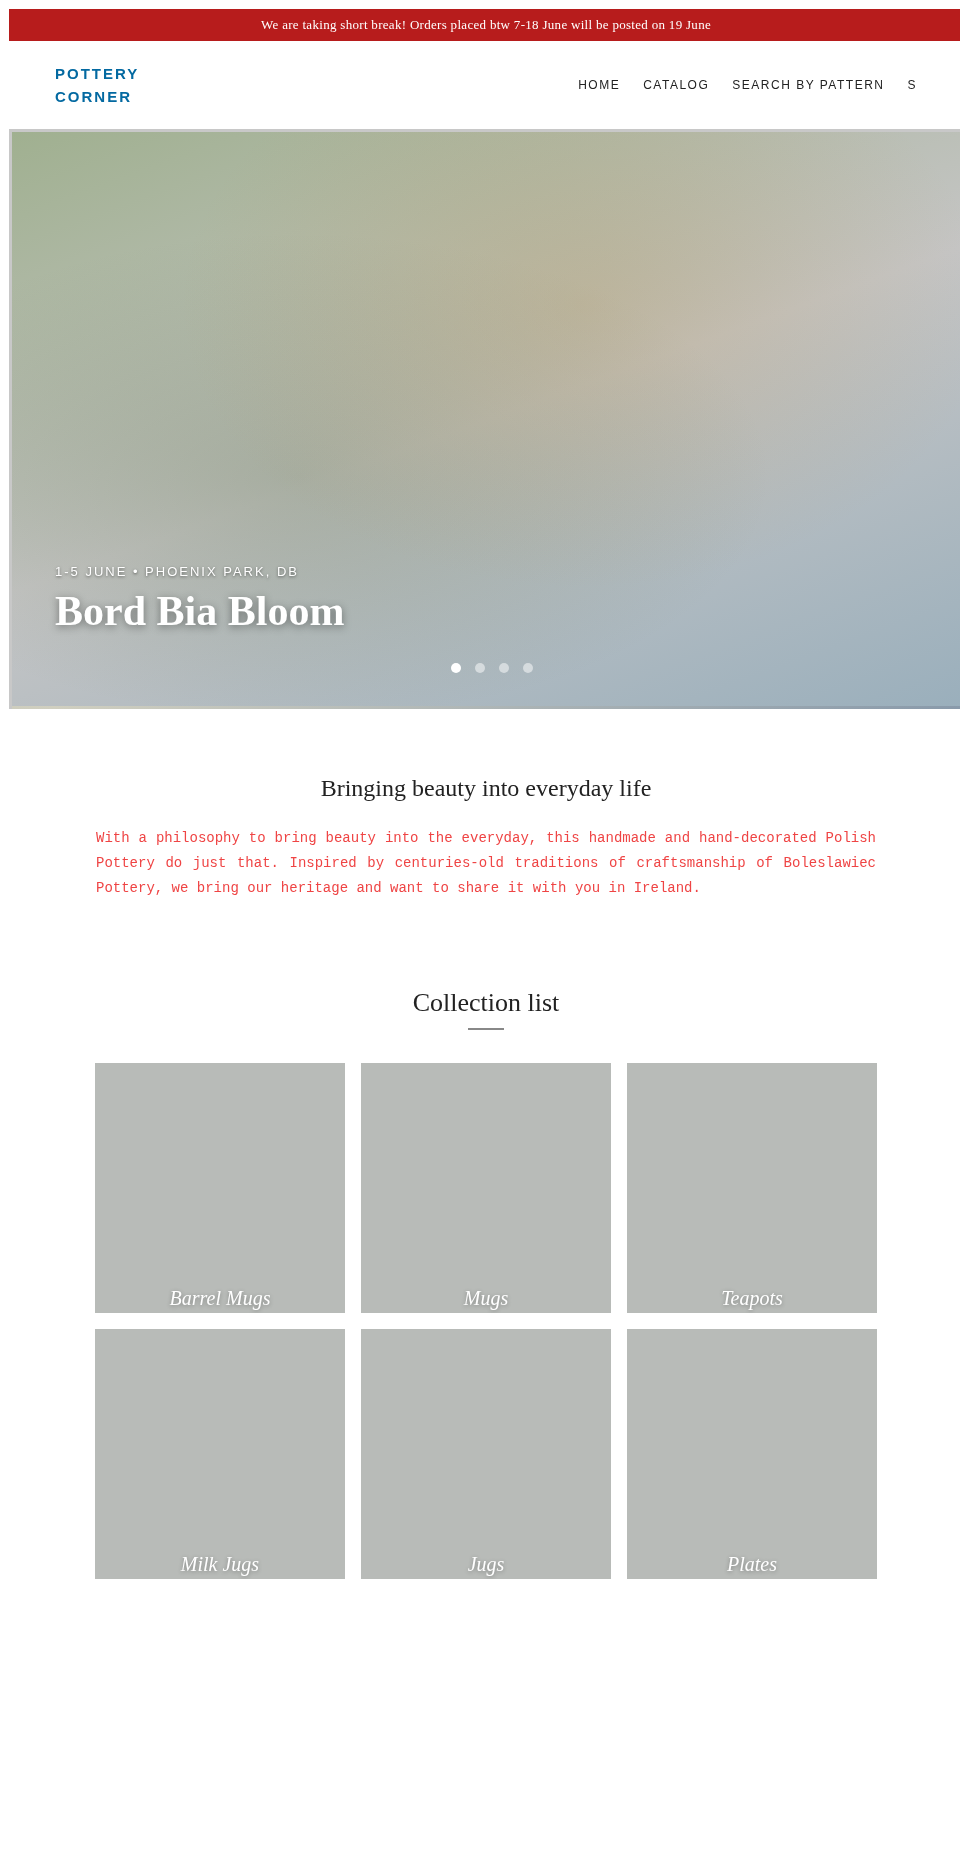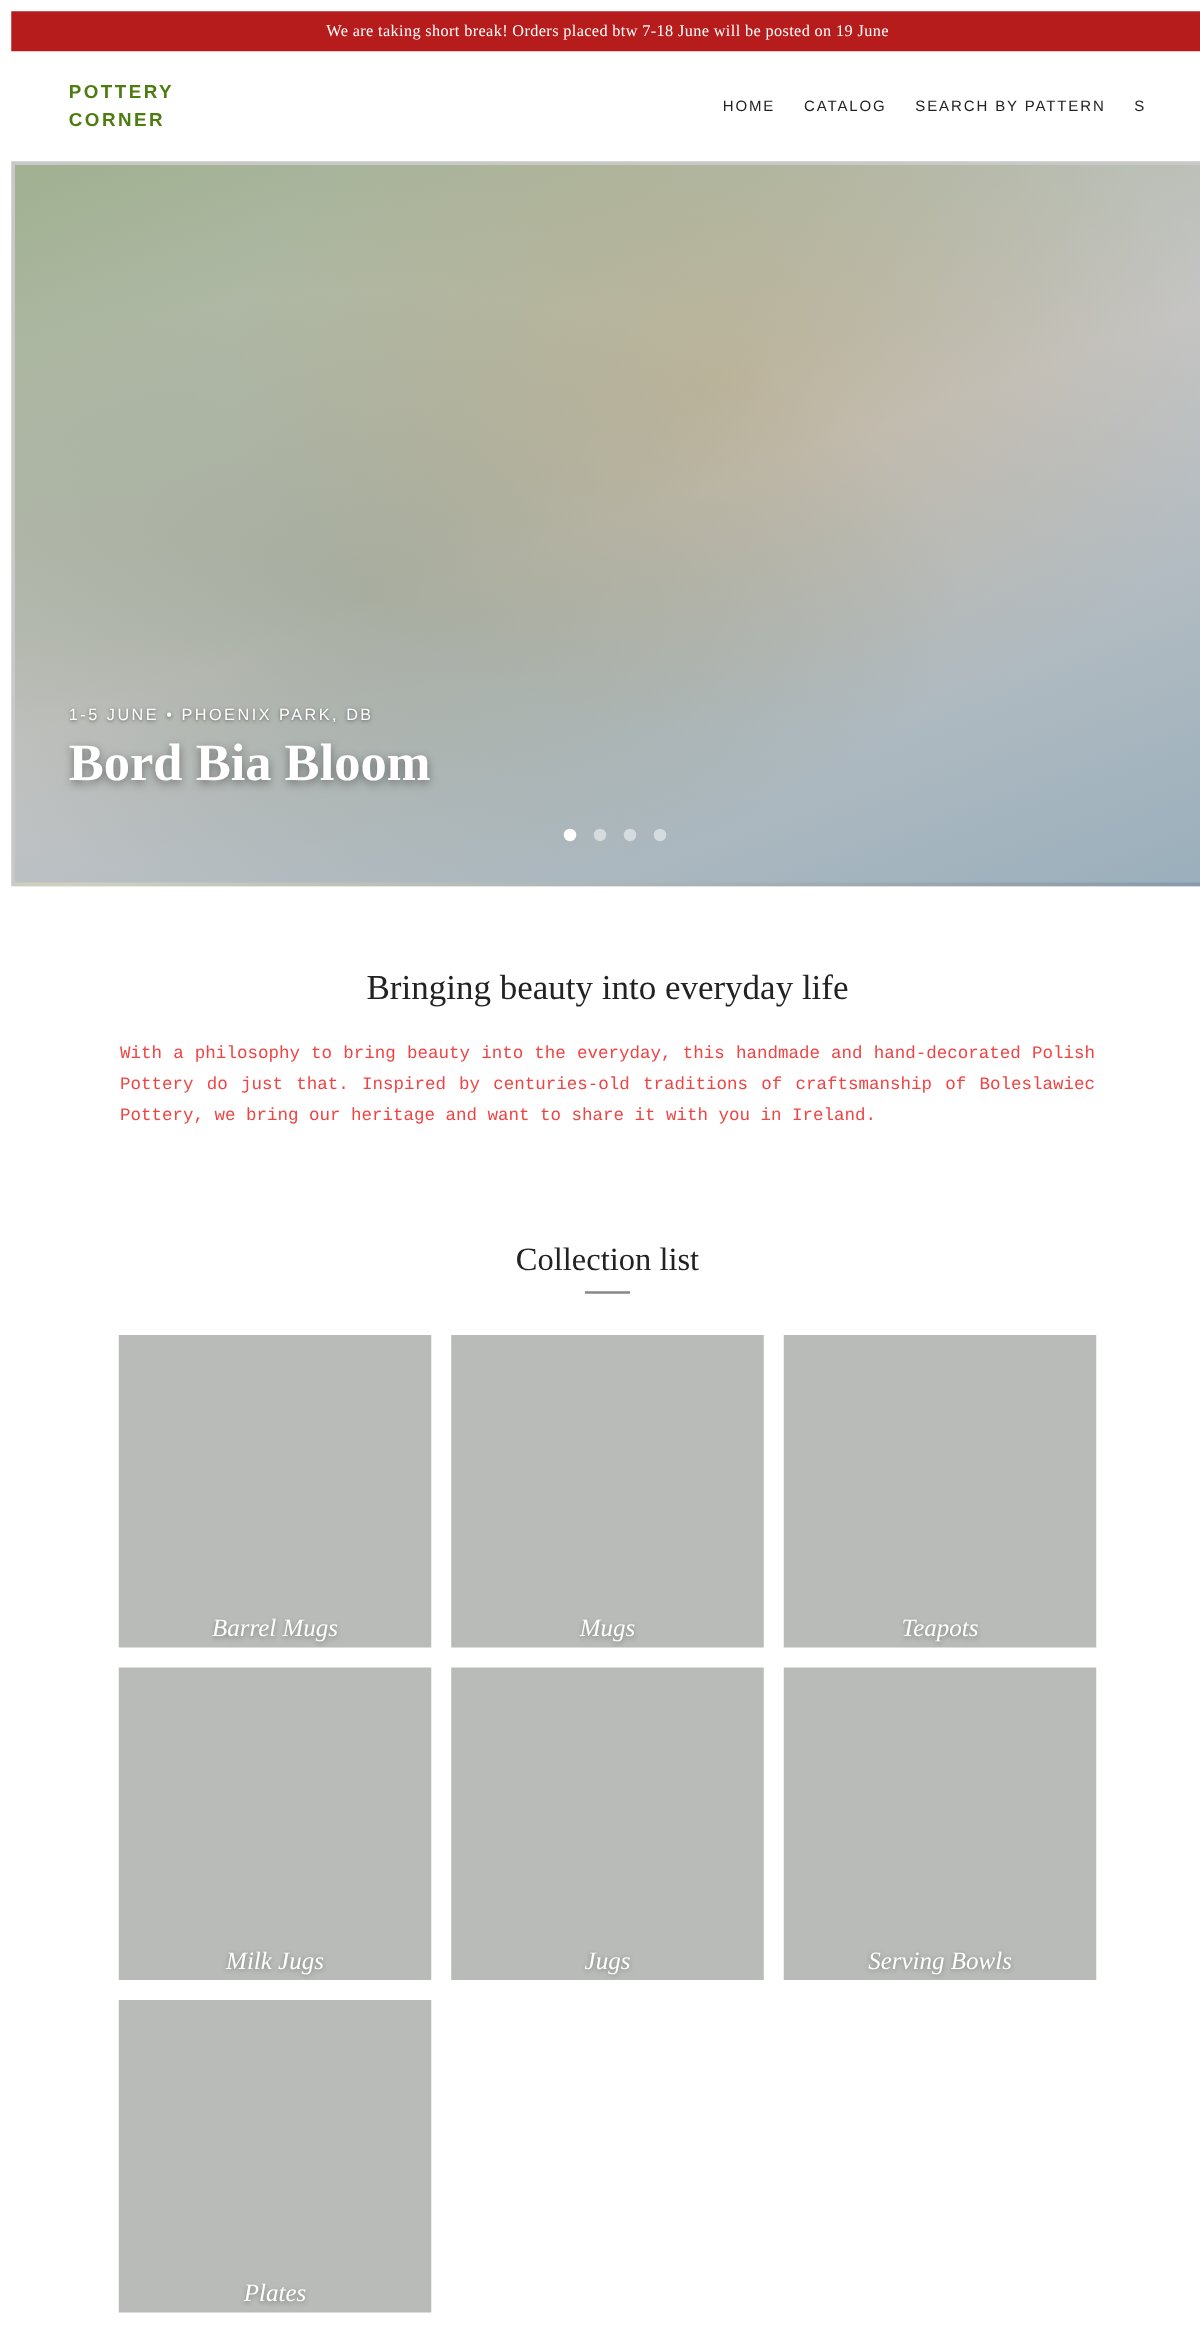--- a/index.html
+++ b/index.html
@@ -21,21 +21,21 @@
       align-items: center;
       padding: 14px 40px;
       background: #fff;
       border-bottom: none;
     }
     .logo {
       font-family: Arial, sans-serif;
       font-weight: bold;
       font-size: 15px;
       letter-spacing: 2px;
-      color: #4d7c0f;
+      color: #0369a1;
       line-height: 1.3;
       margin-right: auto;
       text-transform: uppercase;
     }
     nav {
       display: flex;
       gap: 17px;
       align-items: center;
     }
     nav a {
@@ -106,21 +106,21 @@
       cursor: pointer;
     }
     .dot.active { background: rgba(255,255,255,1); }
 
     
     .intro {
       padding: 60px 80px 40px;
       text-align: center;
     }
     .intro h2 {
-      font-size: 28px;
+      font-size: 24px;
       font-weight: normal;
       margin-bottom: 24px;
       font-family: Georgia, serif;
     }
     .intro p {
       font-family: Liberation Mono, monospace;
       font-size: 14px;
       line-height: 1.8;
       text-align: justify;
       color: #ef4444;
@@ -229,23 +229,20 @@
     <div class="collection-item">
       <span class="collection-item-label">Teapots</span>
     </div>
     <div class="collection-item">
       <span class="collection-item-label">Milk Jugs</span>
     </div>
     <div class="collection-item">
       <span class="collection-item-label">Jugs</span>
     </div>
     <div class="collection-item">
-      <span class="collection-item-label">Serving Bowls</span>
-    </div>
-    <div class="collection-item">
       <span class="collection-item-label">Plates</span>
     </div>
   </div>
 </section>
 
 <section class="search-pattern">
   
 </section>
 
 </body></html>

